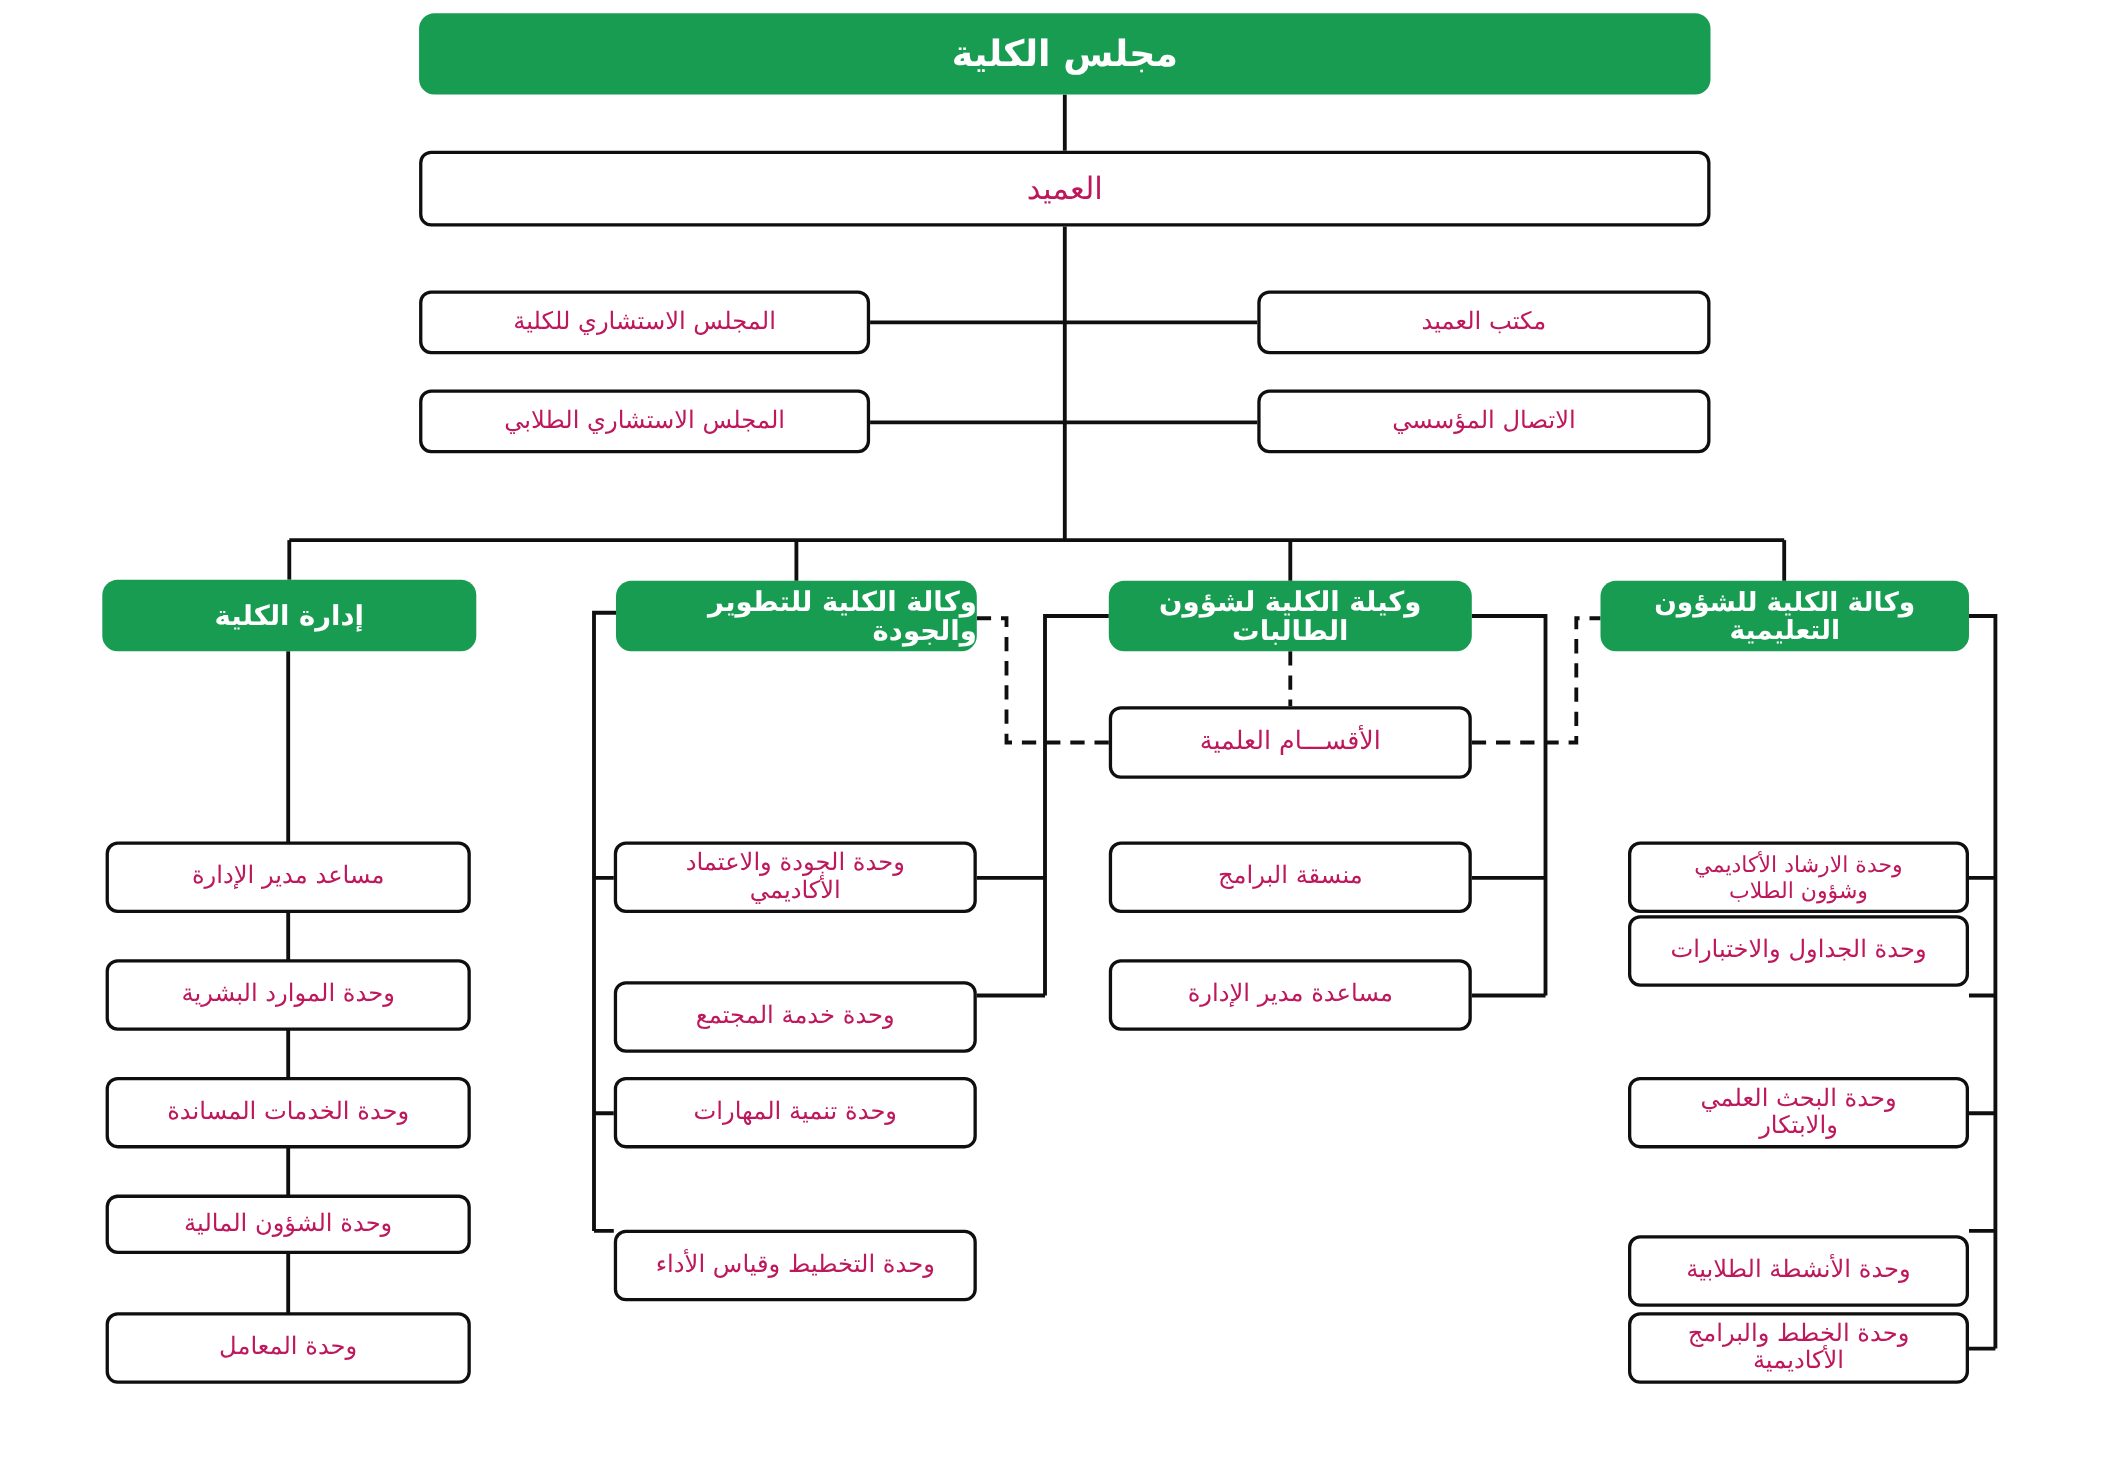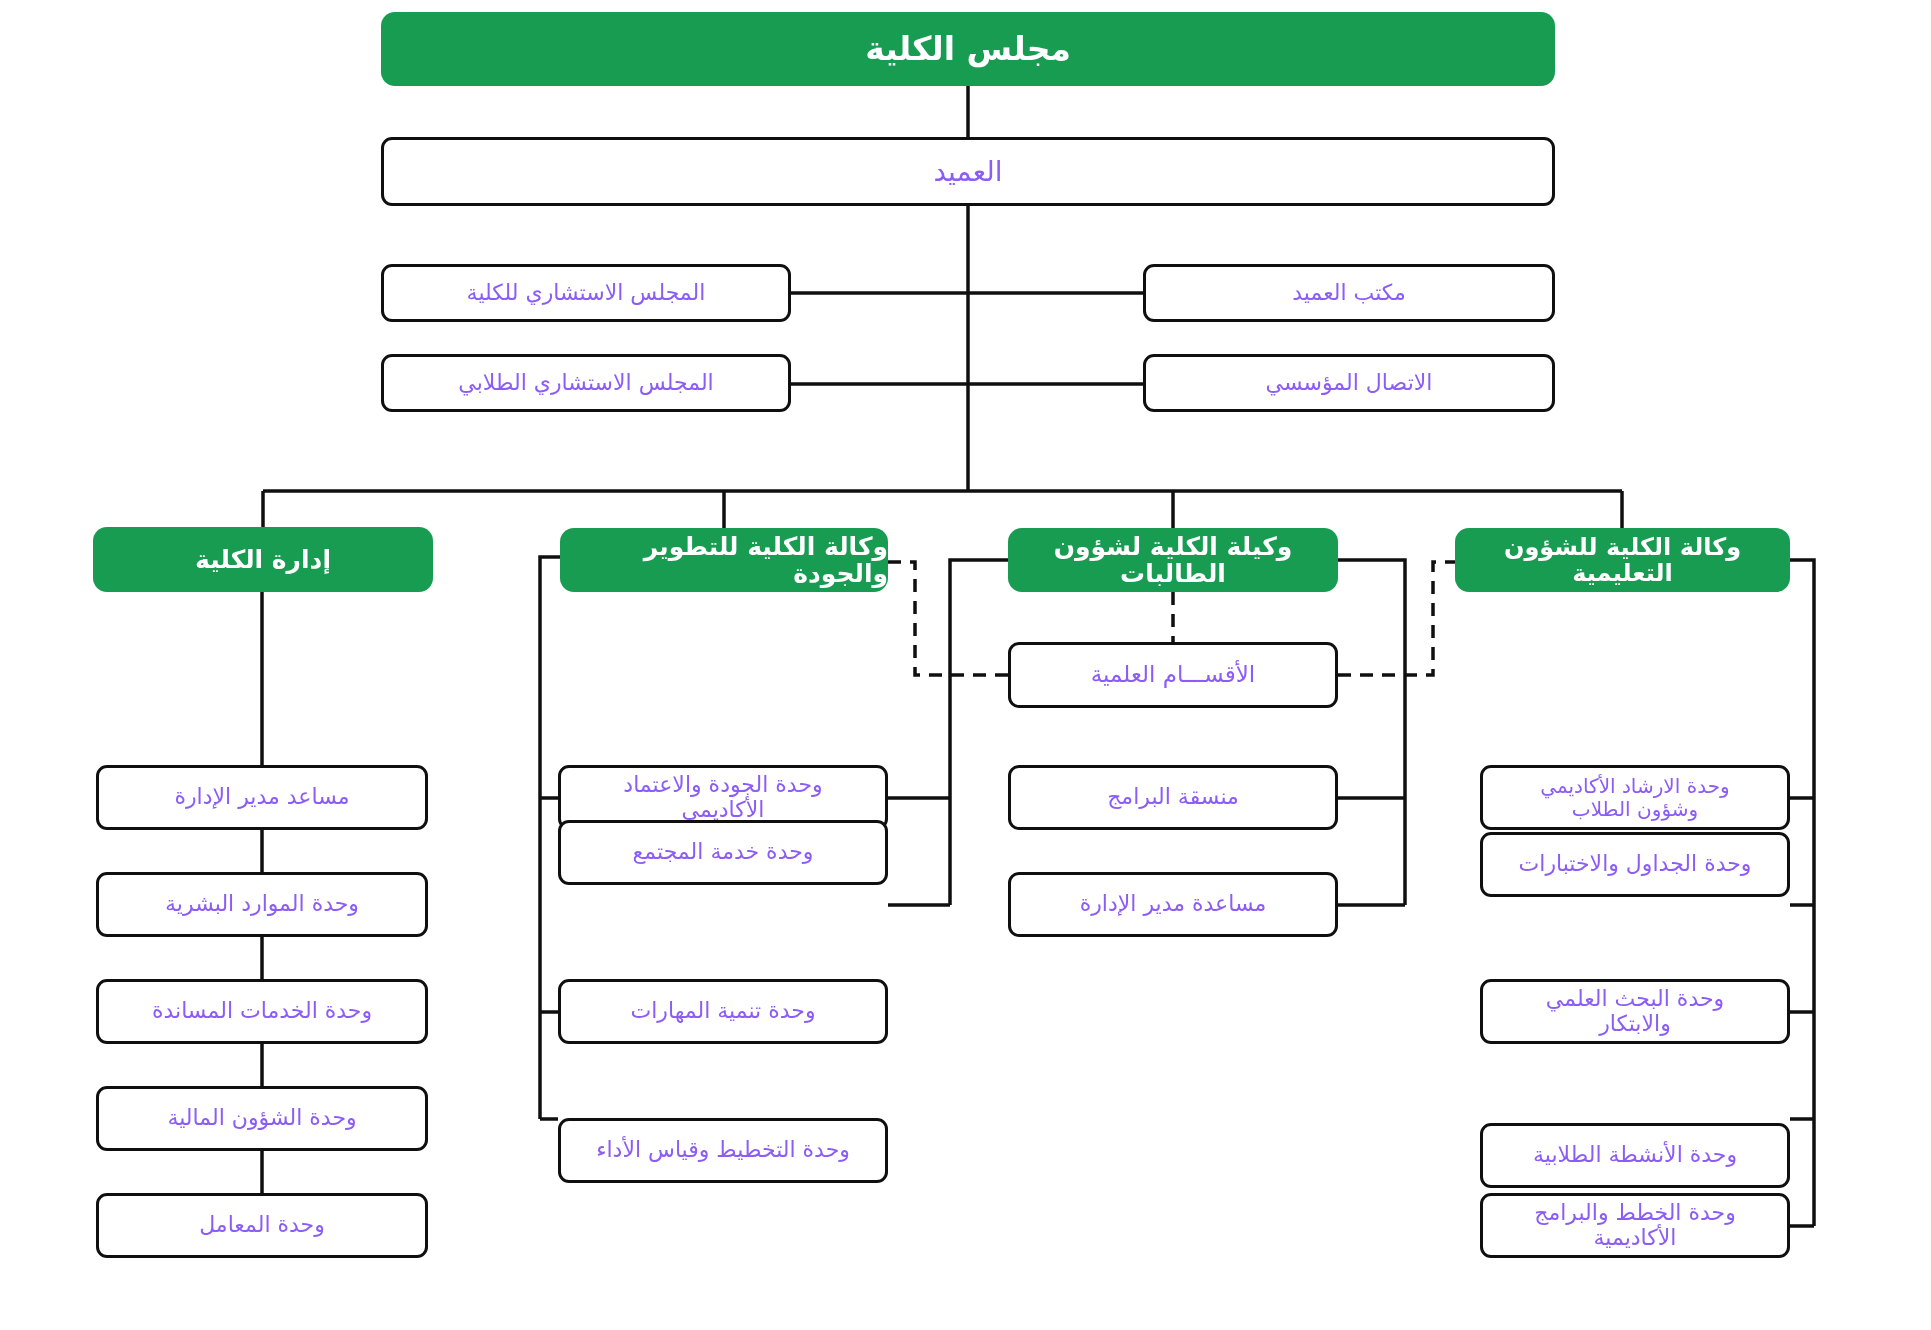--- a/index.html
+++ b/index.html
@@ -10,42 +10,42 @@
   .stage svg{position:absolute;inset:0;z-index:0;}
   .box{
     position:absolute;z-index:1;display:flex;align-items:center;justify-content:center;
     text-align:center;box-sizing:border-box;
   }
   .gbox{
     background:#179C52;color:#ffffff;border-radius:14px;
     font-weight:700;font-size:25px;line-height:1.1;
   }
   .wbox{
-    background:#ffffff;color:#8b5cf6;border:3.5px solid #0f0f0f;border-radius:11px;
+    background:#ffffff;color:#be185d;border:3.5px solid #0f0f0f;border-radius:11px;
     font-weight:500;font-size:22px;line-height:1.12;padding:0 24px;
   }
   
   #b-root {left:381px;top:12px;width:1174px;height:74px;font-size:33px;}
   #b-dean {left:381px;top:137px;width:1174px;height:69px;font-size:28px;}
   #b-advl0{left:381px;top:264px;width:410px;height:58px;}
   #b-advl1{left:381px;top:354px;width:410px;height:58px;}
   #b-advr0{left:1143px;top:264px;width:412px;height:58px;}
   #b-advr1{left:1143px;top:354px;width:412px;height:58px;}
   #b-g0{left:93px;top:527px;width:340px;height:65px;}
   #b-g1{left:560px;top:528px;width:328px;height:64px;text-align:right;}
   #b-g2{left:1008px;top:528px;width:330px;height:64px;}
   #b-g3{left:1455px;top:528px;width:335px;height:64px;font-size:24px;}
   #b-depts{left:1008px;top:642px;width:330px;height:66px;font-size:23px;}
   #c1r0{left:96px;top:765px;width:332px;height:65px;}
   #c1r1{left:96px;top:872px;width:332px;height:65px;}
   #c1r2{left:96px;top:979px;width:332px;height:65px;}
-  #c1r3{left:96px;top:1086px;width:332px;height:65px;}
+  #c1r3{left:96px;top:1086px;width:332px;height:54px;}
   #c1r4{left:96px;top:1193px;width:332px;height:65px;}
   #c2r0{left:558px;top:765px;width:330px;height:65px;}
-  #c2r1{left:558px;top:820px;width:330px;height:65px;}
+  #c2r1{left:558px;top:892px;width:330px;height:65px;}
   #c2r2{left:558px;top:979px;width:330px;height:65px;}
   #c2r3{left:558px;top:1086px;width:330px;height:65px;margin-top:32px;}
   #c3r0{left:1008px;top:765px;width:330px;height:65px;}
   #c3r1{left:1008px;top:872px;width:330px;height:65px;}
   #c4r0{left:1480px;top:765px;width:310px;height:65px;font-size:20px;}
   #c4r1{left:1480px;top:832px;width:310px;height:65px;}
   #c4r2{left:1480px;top:979px;width:310px;height:65px;}
   #c4r3{left:1480px;top:1086px;width:310px;height:65px;margin-top:37px;}
   #c4r4{left:1480px;top:1193px;width:310px;height:65px;}
 </style>

